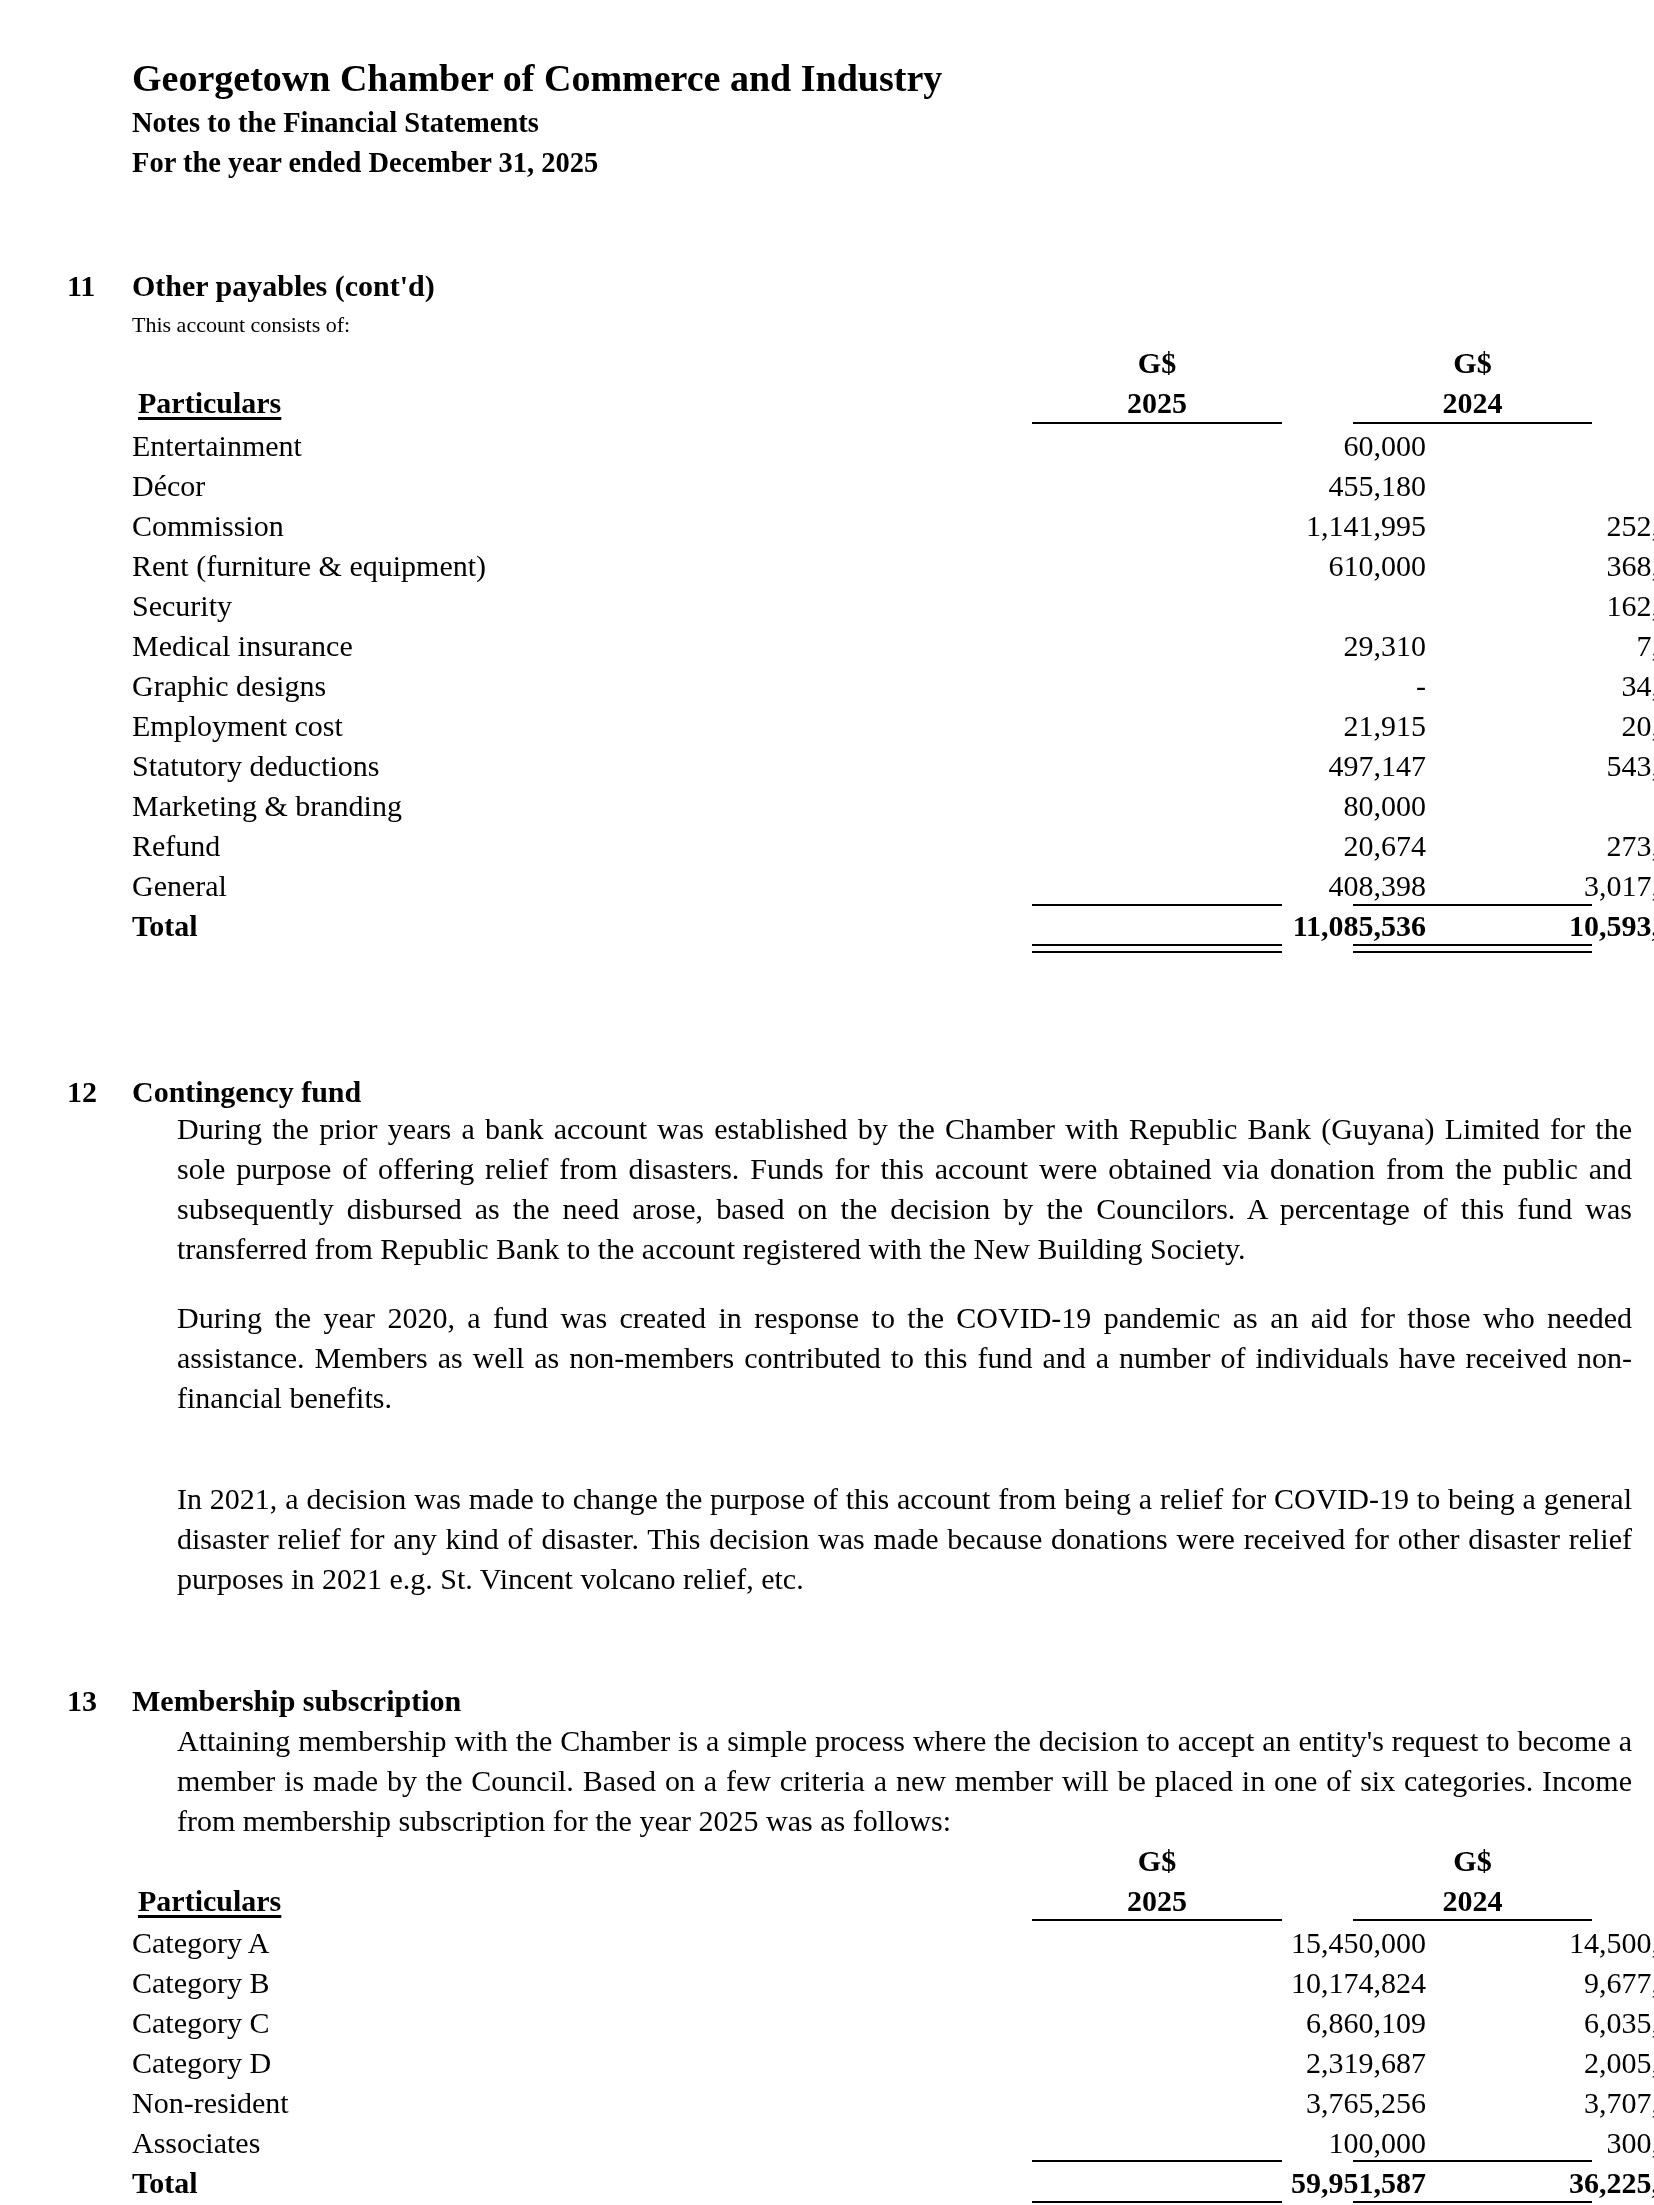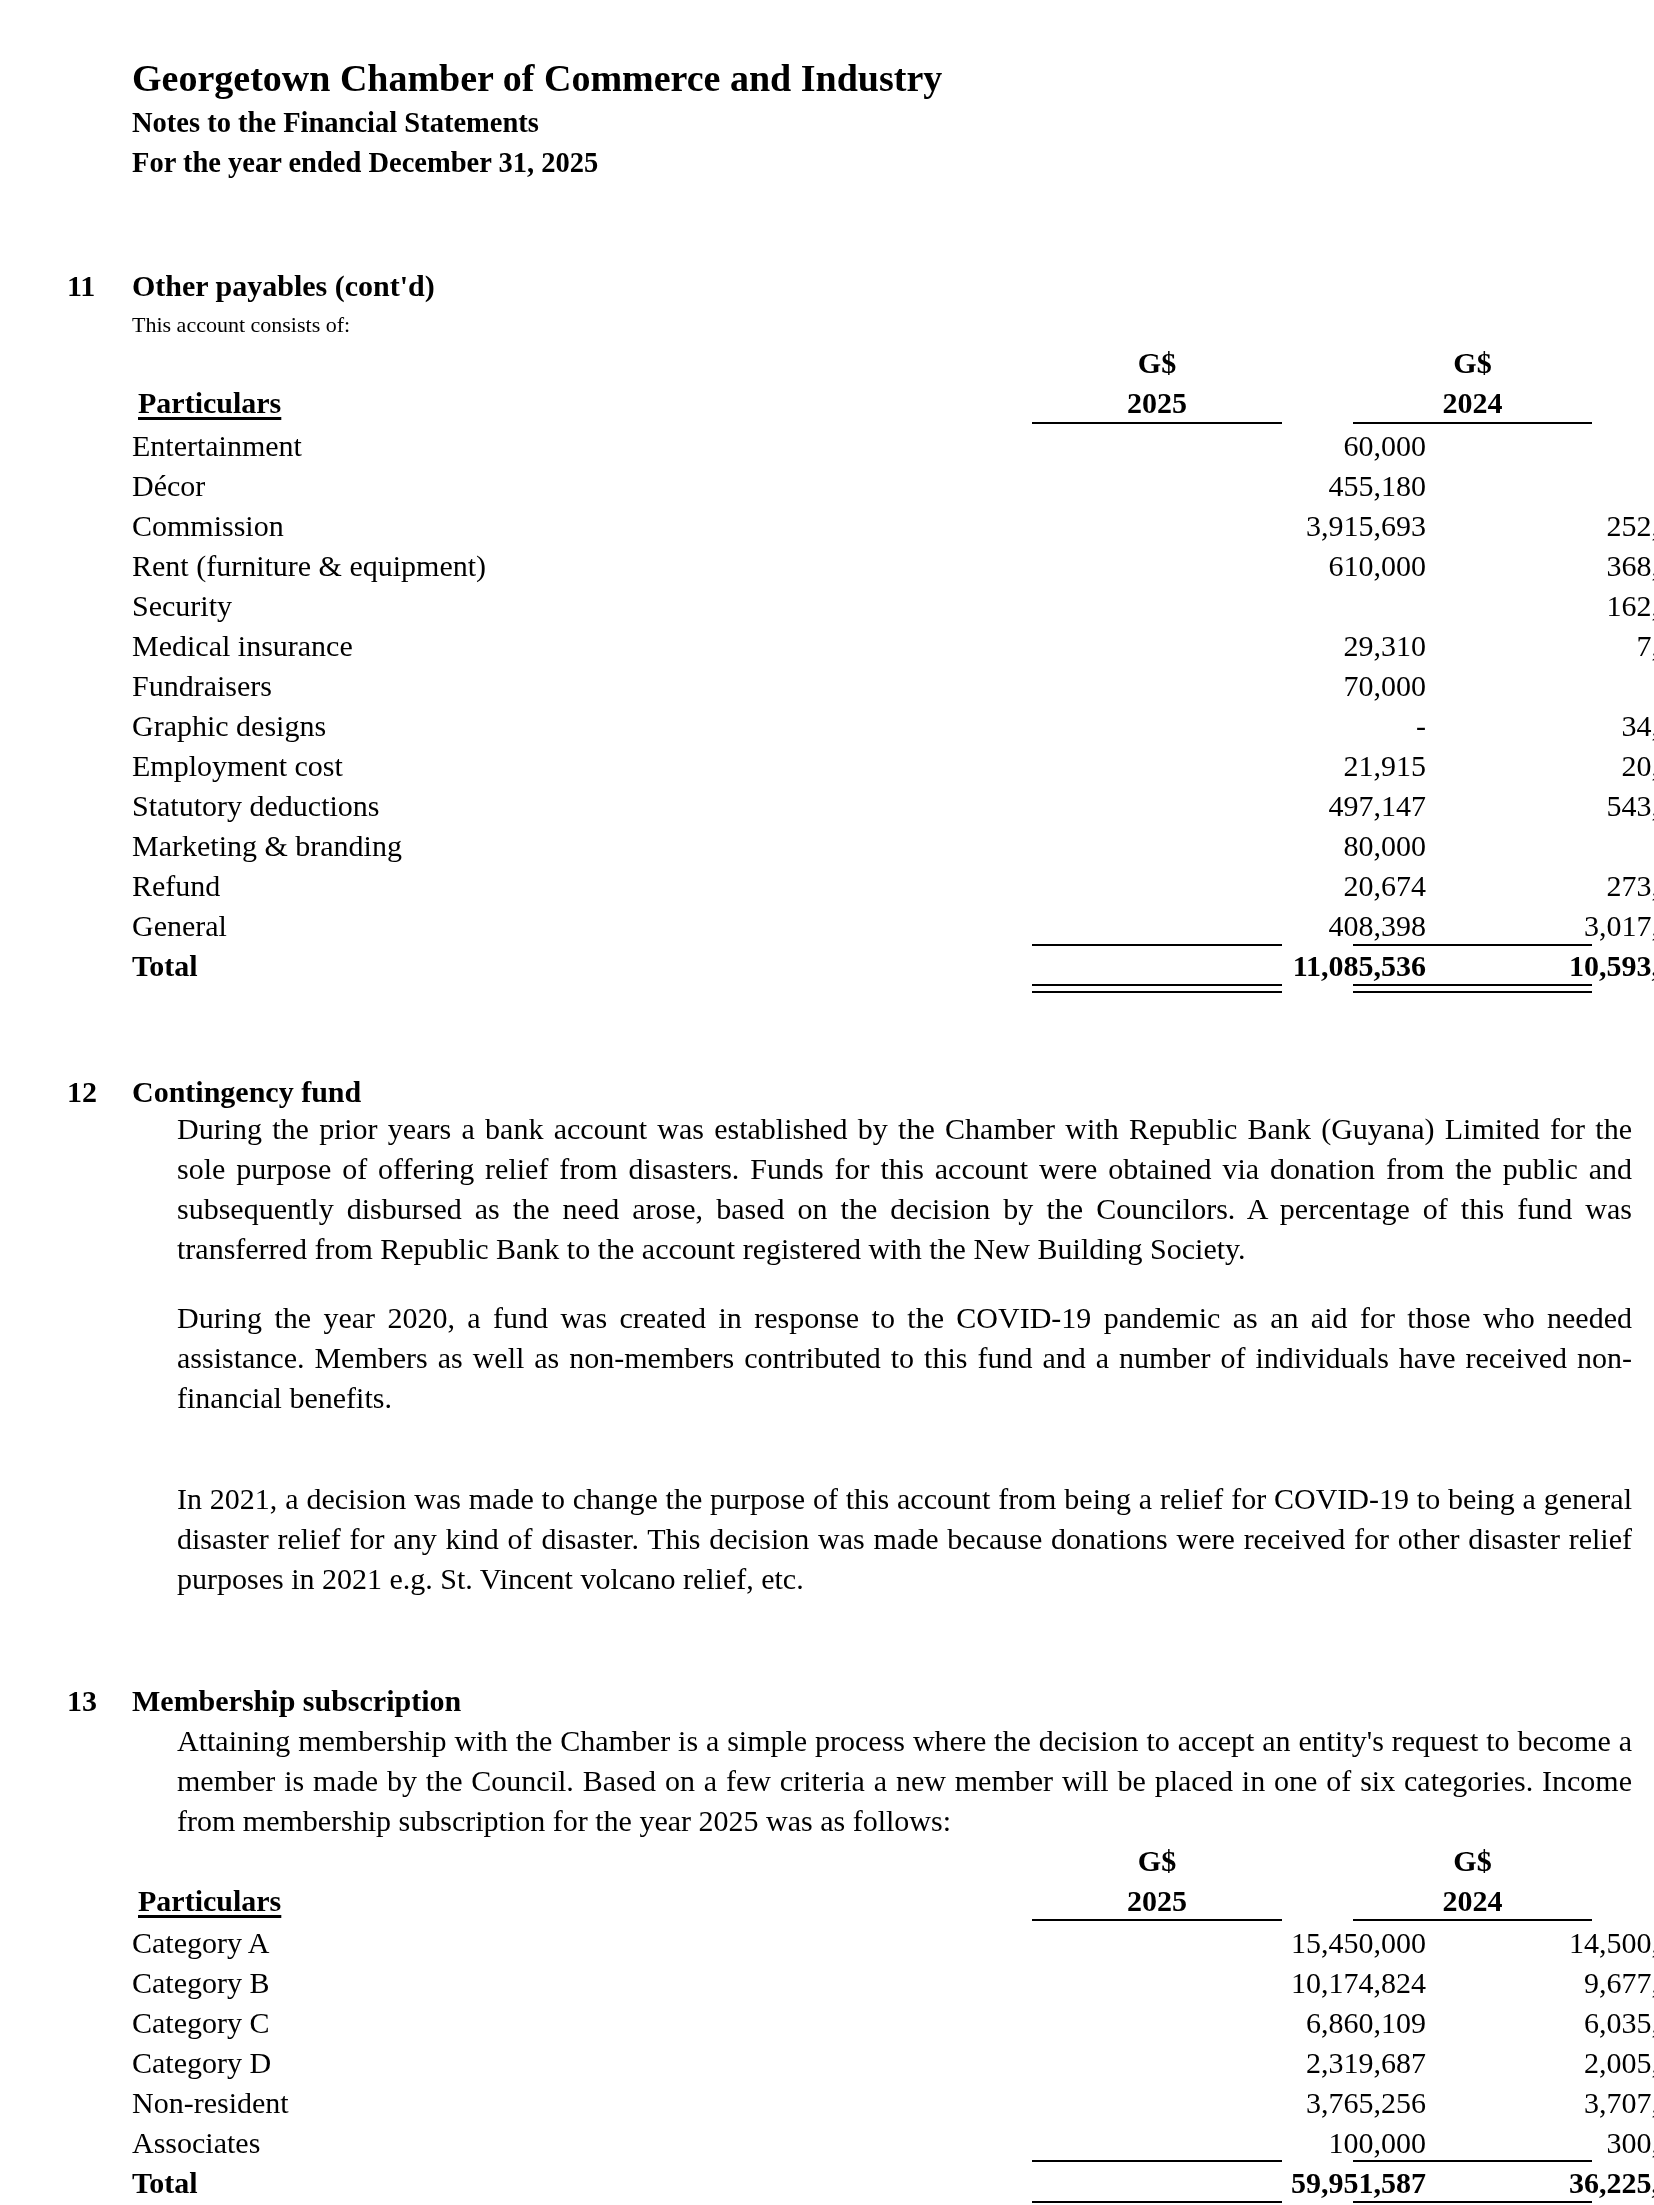--- a/index.html
+++ b/index.html
@@ -64,41 +64,36 @@
       <span class="v25">60,000</span>
       <span class="v24">-</span>
     </div>
   <div class="row">
       <span class="label">Décor</span>
       <span class="v25">455,180</span>
       <span class="v24">-</span>
     </div>
   <div class="row">
       <span class="label">Commission</span>
-      <span class="v25">3,915,693</span>
+      <span class="v25">1,141,995</span>
       <span class="v24">252,000</span>
     </div>
   <div class="row">
       <span class="label">Rent (furniture &amp; equipment)</span>
       <span class="v25">610,000</span>
       <span class="v24">368,000</span>
     </div>
   <div class="row">
       <span class="label">Security</span>
       <span class="v24">162,336</span>
     </div>
   <div class="row">
       <span class="label">Medical insurance</span>
       <span class="v25">29,310</span>
       <span class="v24">7,334</span>
-    </div>
-  <div class="row">
-      <span class="label">Fundraisers</span>
-      <span class="v25">70,000</span>
-      <span class="v24">-</span>
     </div>
   <div class="row">
       <span class="label">Graphic designs</span>
       <span class="v25">-</span>
       <span class="v24">34,000</span>
     </div>
   <div class="row">
       <span class="label">Employment cost</span>
       <span class="v25">21,915</span>
       <span class="v24">20,000</span>

